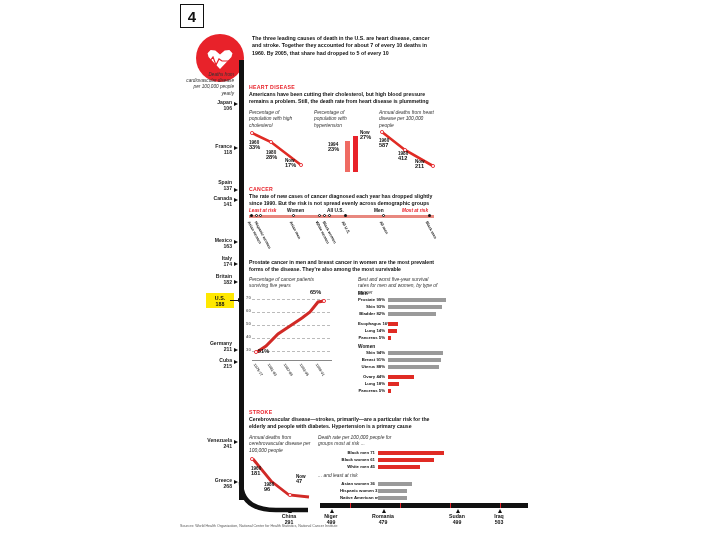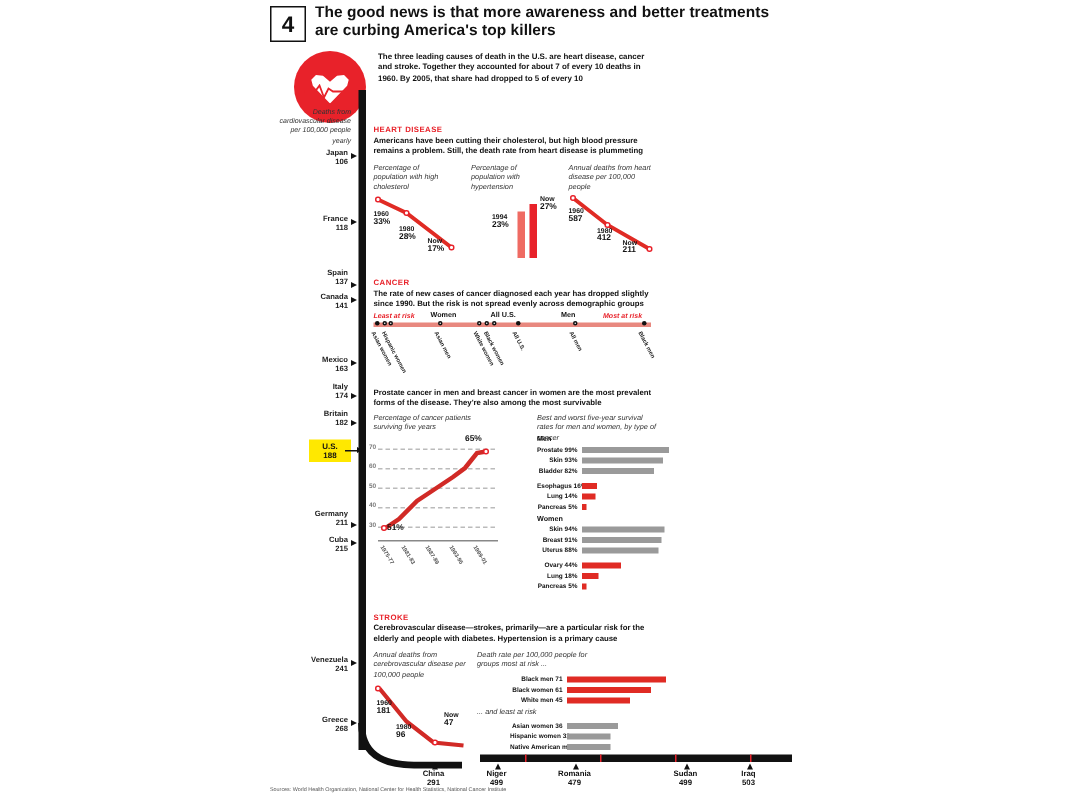--- a/index.html
+++ b/index.html
@@ -86,21 +86,20 @@
   .credit{position:absolute;left:180px;top:524px;font-size:3.6px;color:#555;}
 </style>
 </head>
 <body>
 
 <div class="page">
  <div class="frame"></div>
 
  <div class="hdr">
    <div class="numbox">4</div>
-   <div class="hdr-title">The good news is that more awareness and better treatments are curbing America's top killers</div>
  </div>
 
  <div class="heartmark"></div>
  <svg class="hm-ecg" viewBox="0 0 34 10">
    <polyline points="0,5 7,5 10,1 13,9 16,3 19,5 34,5" fill="none" stroke="#e8222a" stroke-width="1.2"></polyline>
  </svg>
  <div class="intro">The three leading causes of death in the U.S. are heart disease, cancer and stroke. Together they accounted for about 7 of every 10 deaths in 1960. By 2005, that share had dropped to 5 of every 10</div>
 
  <div class="spine"></div>
  <svg class="spine-curve" viewBox="0 0 80 34">

